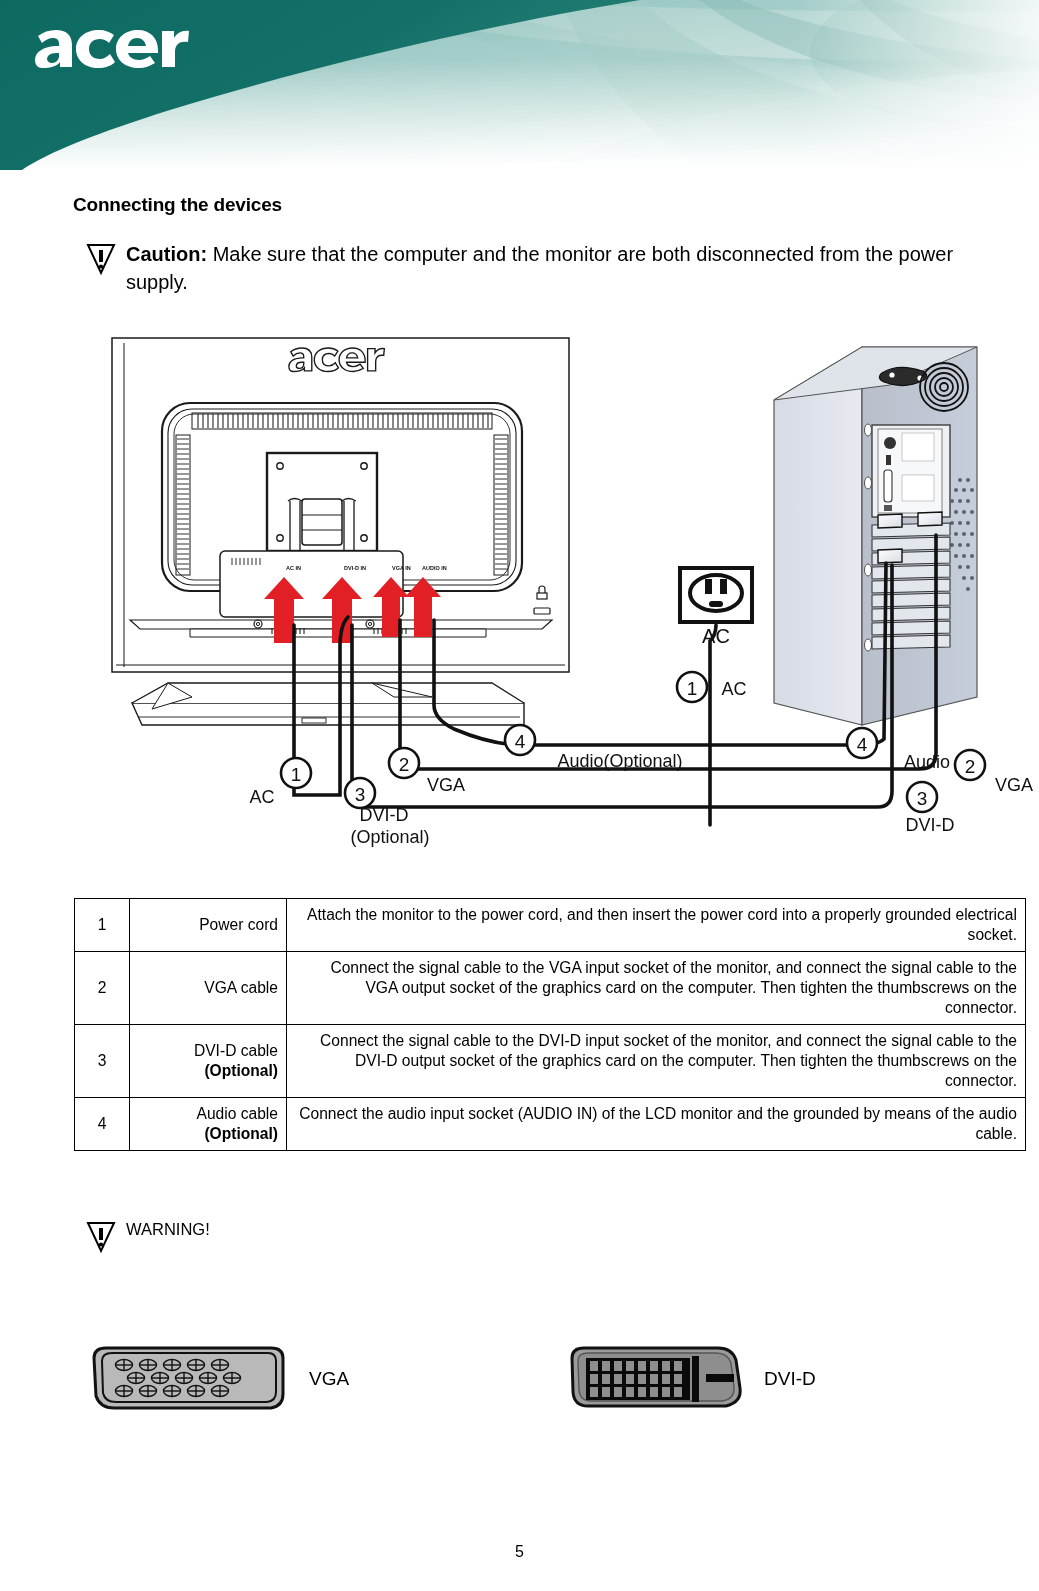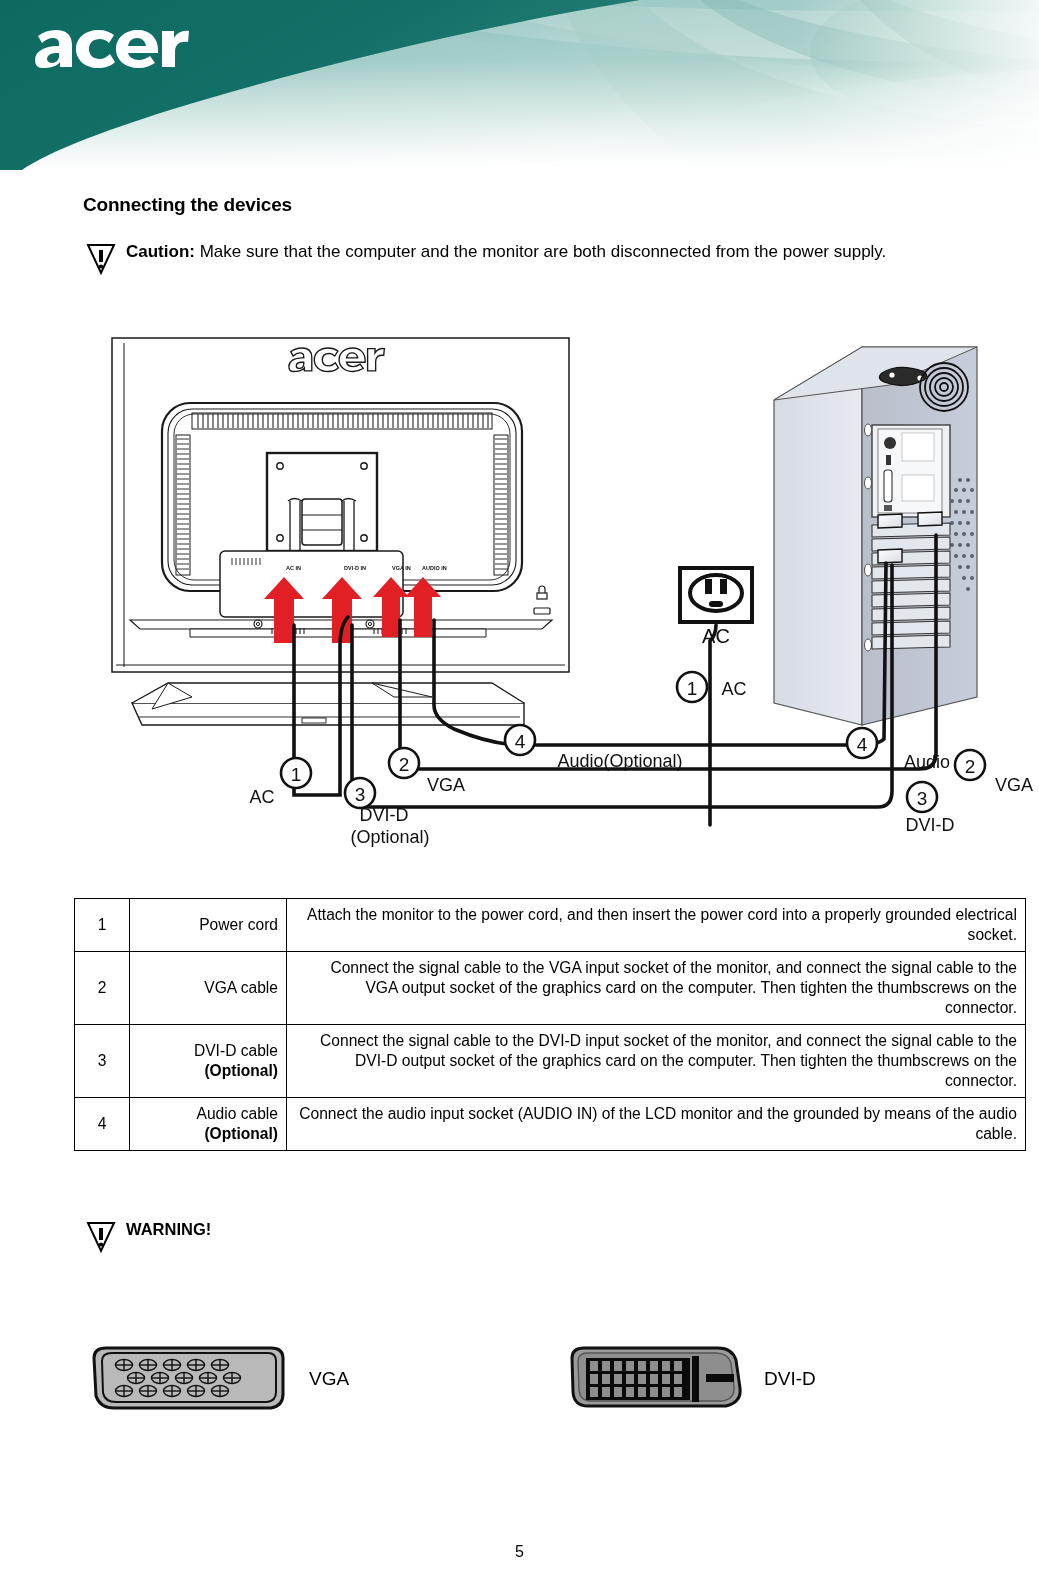--- a/index.html
+++ b/index.html
@@ -33,21 +33,21 @@
     top: 22px;
     width: 160px;
     height: 62px;
     z-index: 5;
   }
   .logo-acer svg { display:block; width:160px; height:62px; }
 
   
   .section-title {
     position: absolute;
-    left: 83px;
+    left: 73px;
     top: 194px;
     font-size: 19px;
     font-weight: bold;
     letter-spacing: -0.2px;
     color: #000;
   }
 
   
   .caution-block {
     position: absolute;
@@ -59,21 +59,21 @@
   }
   .warn-icon {
     flex: 0 0 auto;
     width: 30px;
     height: 34px;
     margin-right: 10px;
     margin-top: 2px;
   }
   .warn-icon svg { display:block; width:30px; height:34px; }
   .caution-text {
-    font-size: 17px;
+    font-size: 20px;
     line-height: 1.42;
     color: #000;
     max-width: 880px;
   }
   .caution-text b { font-weight: bold; }
 
   
   .diagram {
     position: absolute;
     left: 72px;
@@ -108,21 +108,21 @@
   
   .warning-block {
     position: absolute;
     left: 86px;
     top: 1218px;
     width: 930px;
     display: flex;
     align-items: flex-start;
   }
   .warning-body { font-size: 16.5px; line-height: 1.42; }
-  .warning-title { font-weight: bold; font-size: 16.5px; }
+  .warning-title { font-weight: normal; font-size: 16.5px; }
 
   
   .connectors {
     position: absolute;
     left: 0;
     top: 1330px;
     width: 1039px;
     height: 110px;
   }
   .conn-item { position: absolute; display: flex; align-items: center; }

